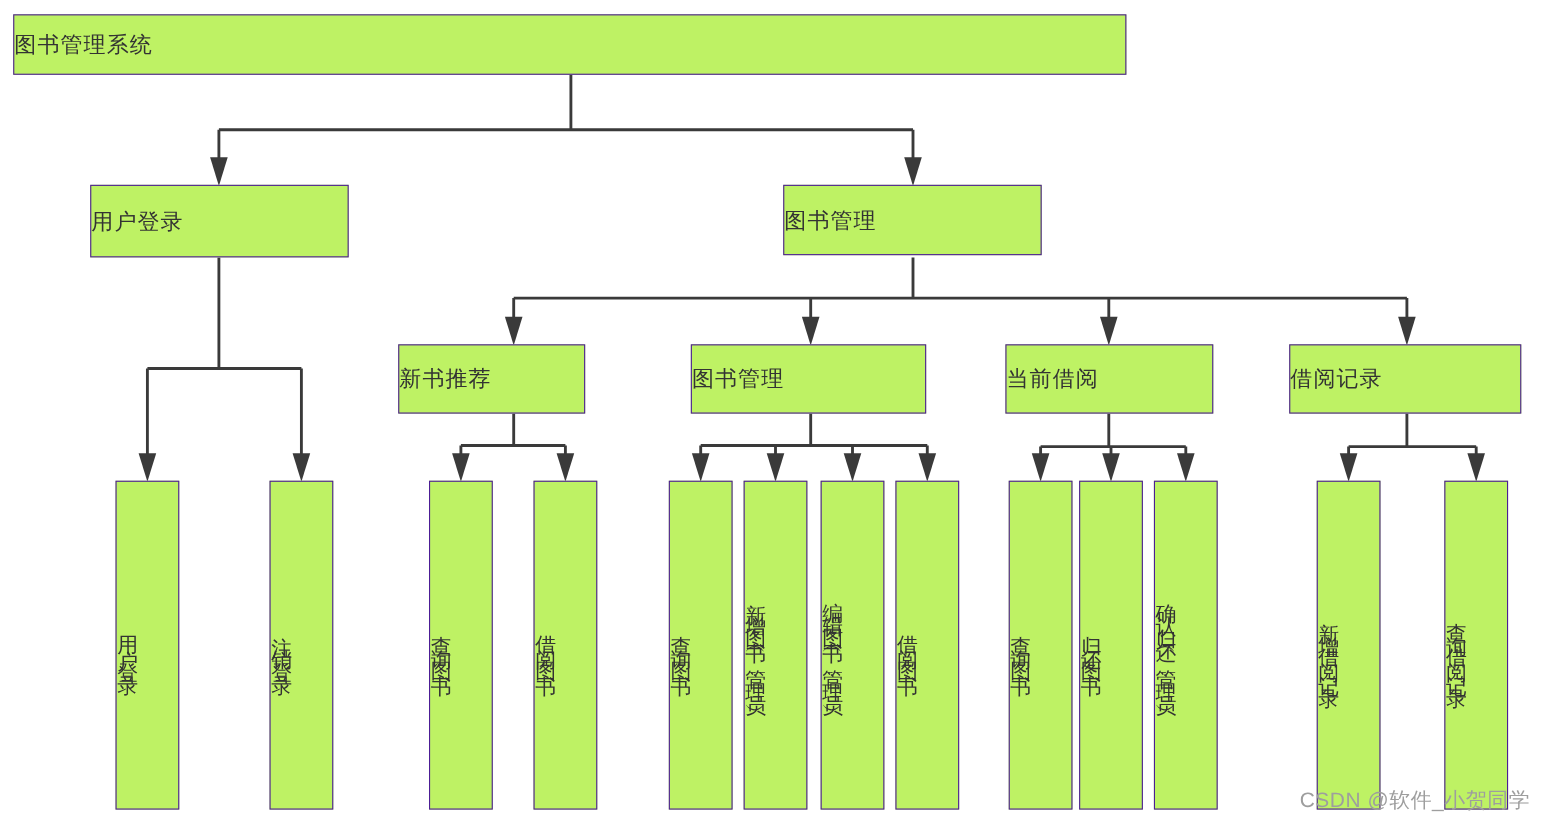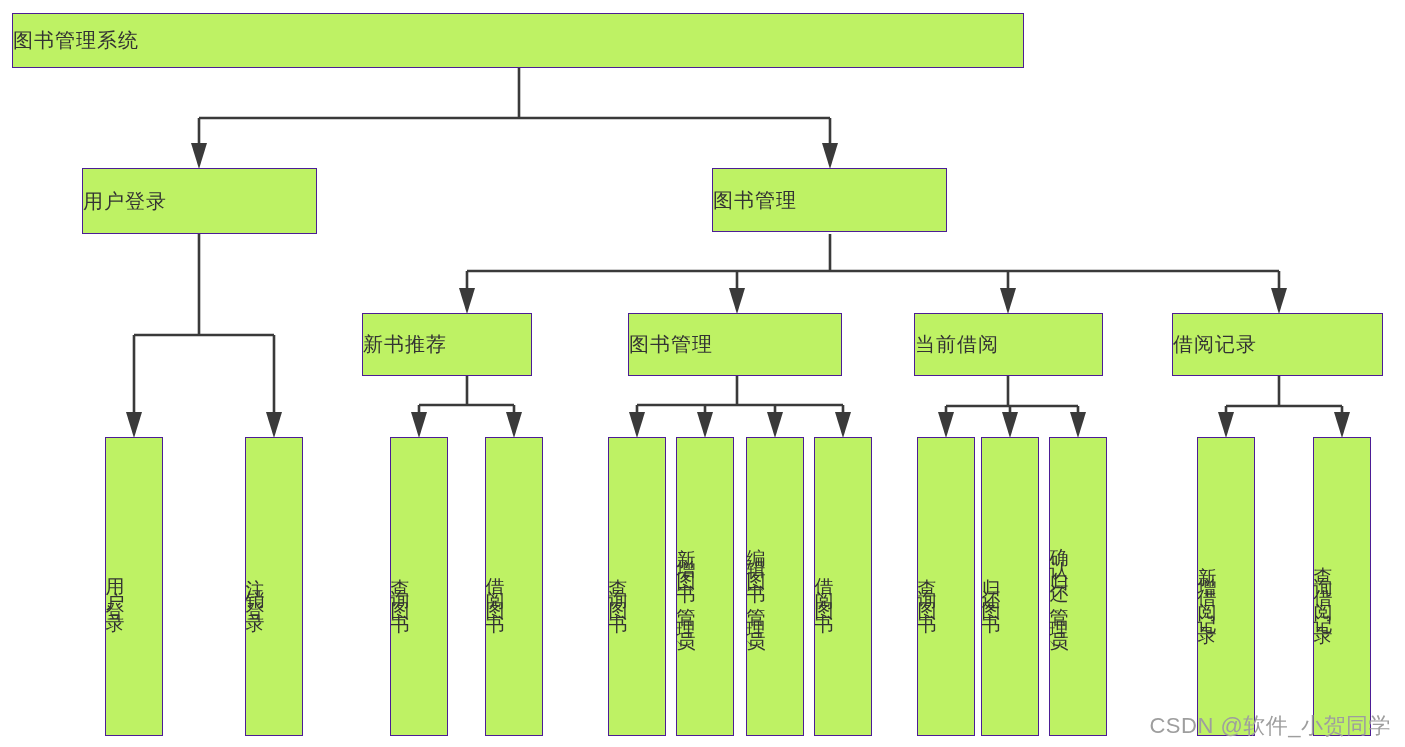--- a/index.html
+++ b/index.html
@@ -34,21 +34,21 @@
   #l-login{left:105px;}   #l-logout{left:245px;}
   #l-nb-query{left:390px;} #l-nb-borrow{left:485px;}
   #l-bw-query{left:608px;} #l-bw-add{left:676px;} #l-bw-edit{left:746px;} #l-bw-borrow{left:814px;}
   #l-cu-query{left:917px;} #l-cu-return{left:981px;} #l-cu-confirm{left:1049px;}
   #l-re-add{left:1197px;}  #l-re-query{left:1313px;}
   svg.connectors{position:absolute;left:0;top:0;z-index:1;pointer-events:none;}
   svg.connectors path{stroke:#3a3a3a;stroke-width:2.6;fill:none;}
   svg.connectors polygon{fill:#3a3a3a;stroke:none;}
   #watermark{
     position:absolute;right:14px;bottom:6px;z-index:5;
-    font-size:22px;color:#9e9e9e;letter-spacing:0.5px;white-space:nowrap;
+    font-size:19px;color:#9e9e9e;letter-spacing:0.5px;white-space:nowrap;
   }
 </style>
 </head>
 <body>
 
 <div id="canvas">
 
   <svg class="connectors" width="1405" height="747" viewBox="0 0 1405 747" aria-hidden="true">
 
     <g>

